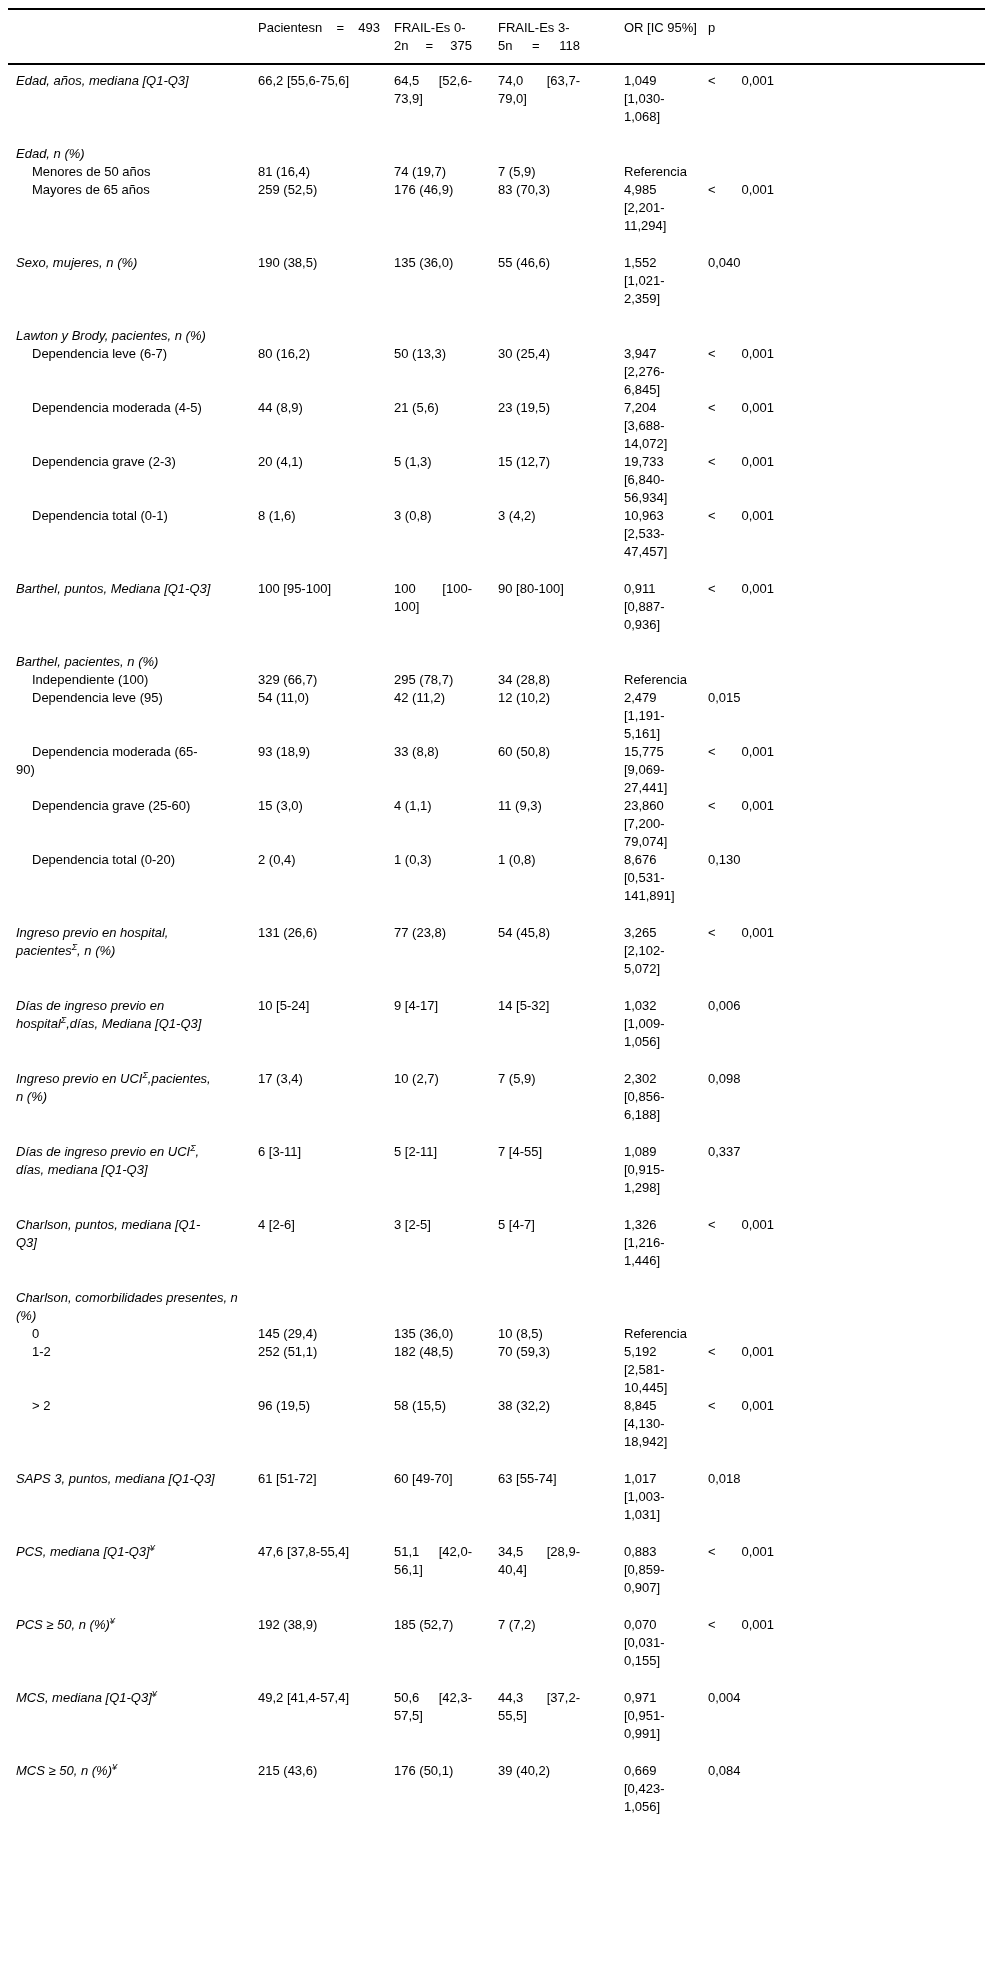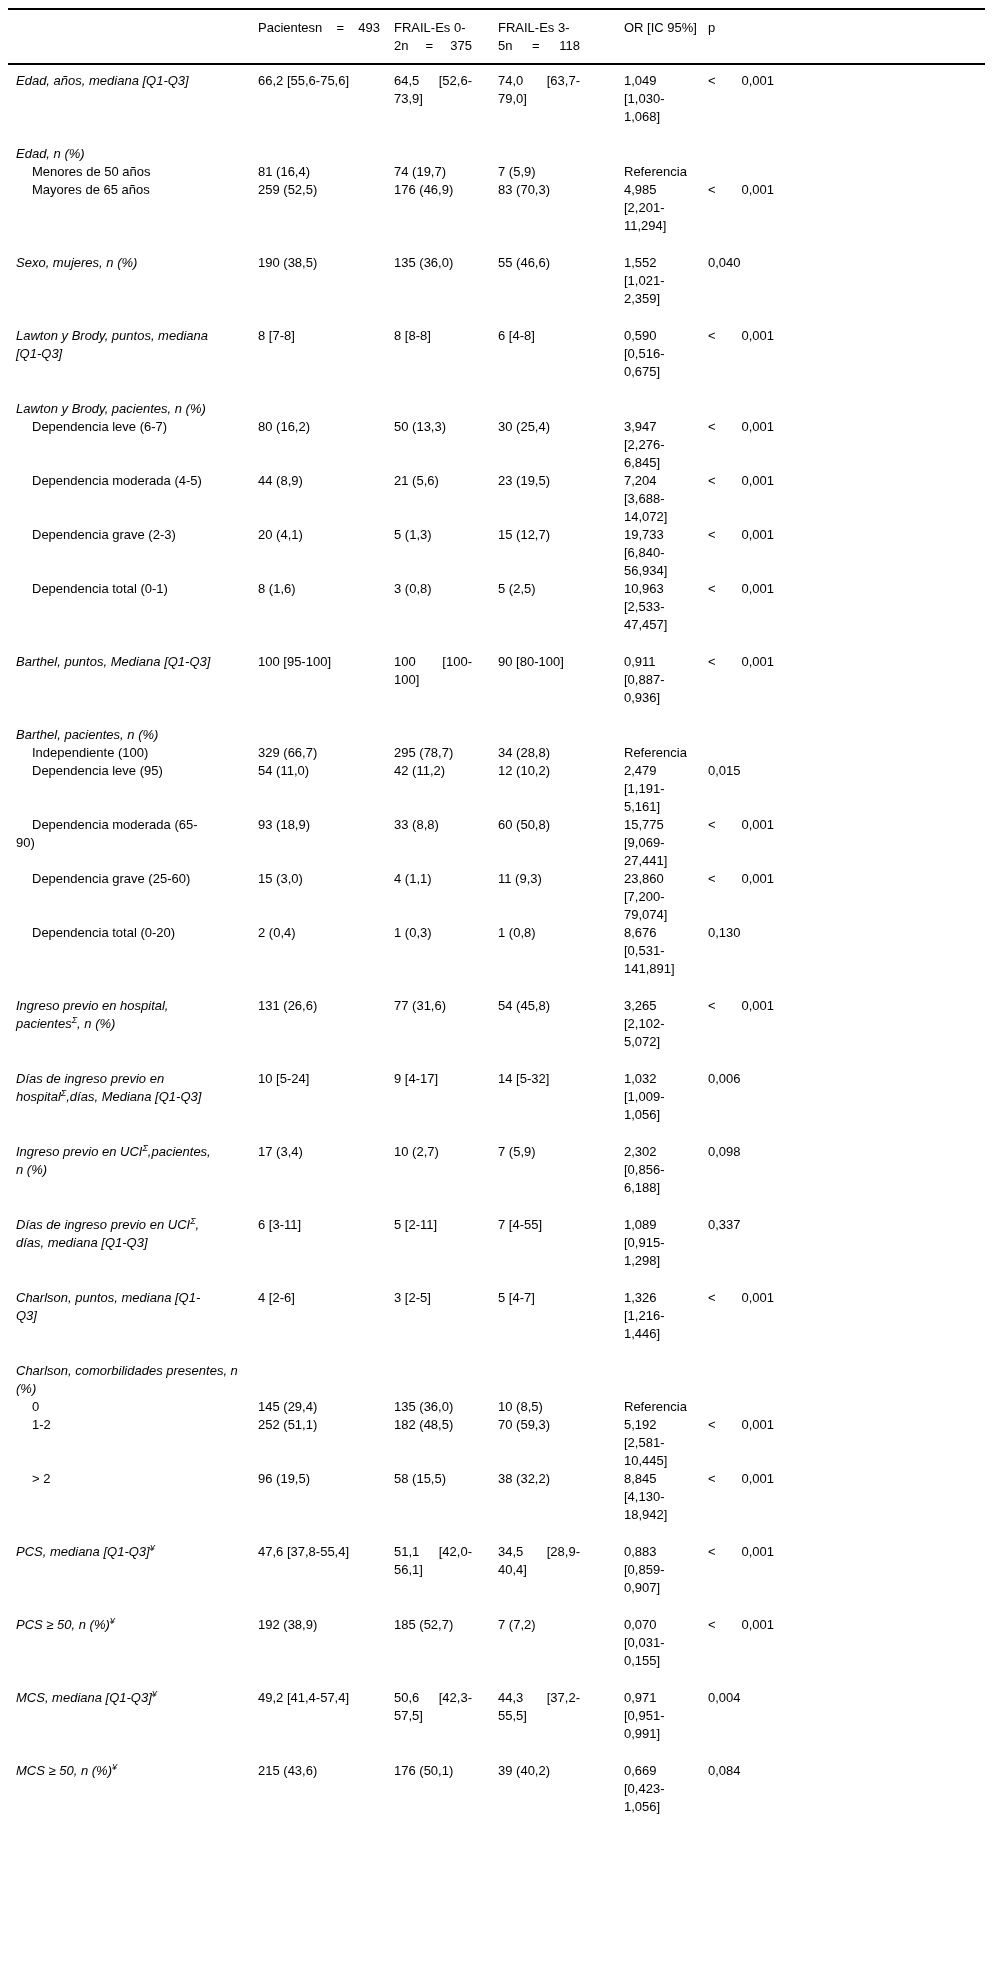--- a/index.html
+++ b/index.html
@@ -117,30 +117,20 @@
         </tr>
         <tr class="gap">
           <td class="label it">Sexo, mujeres, n (%)</td>
           <td class="num">190 (38,5)</td>
           <td class="num">135 (36,0)</td>
           <td class="num">55 (46,6)</td>
           <td class="num">1,552 [1,021-2,359]</td>
           <td class="num pcol">0,040</td>
           <td></td>
         </tr>
-        <tr class="gap">
-          <td class="label it">Lawton y Brody, puntos, mediana
-[Q1-Q3]</td>
-          <td class="num">8 [7-8]</td>
-          <td class="num">8 [8-8]</td>
-          <td class="num">6 [4-8]</td>
-          <td class="num">0,590 [0,516-0,675]</td>
-          <td class="num pcol">&lt; 0,001</td>
-          <td></td>
-        </tr>
         <tr>
           <td class="label it">Lawton y Brody, pacientes, n (%)</td>
           <td class="num"></td>
           <td class="num"></td>
           <td class="num"></td>
           <td class="num"></td>
           <td class="num pcol"></td>
           <td></td>
         </tr>
         <tr>
@@ -167,21 +157,21 @@
           <td class="num">5 (1,3)</td>
           <td class="num">15 (12,7)</td>
           <td class="num">19,733 [6,840-56,934]</td>
           <td class="num pcol">&lt; 0,001</td>
           <td></td>
         </tr>
         <tr class="gap">
           <td class="label ind">Dependencia total (0-1)</td>
           <td class="num">8 (1,6)</td>
           <td class="num">3 (0,8)</td>
-          <td class="num">5 (2,5)</td>
+          <td class="num">3 (4,2)</td>
           <td class="num">10,963 [2,533-47,457]</td>
           <td class="num pcol">&lt; 0,001</td>
           <td></td>
         </tr>
         <tr class="gap">
           <td class="label it">Barthel, puntos, Mediana [Q1-Q3]</td>
           <td class="num">100 [95-100]</td>
           <td class="num">100 [100-100]</td>
           <td class="num">90 [80-100]</td>
           <td class="num">0,911 [0,887-0,936]</td>
@@ -240,21 +230,21 @@
           <td class="num">1 (0,3)</td>
           <td class="num">1 (0,8)</td>
           <td class="num">8,676 [0,531-141,891]</td>
           <td class="num pcol">0,130</td>
           <td></td>
         </tr>
         <tr class="gap">
           <td class="label it">Ingreso previo en hospital,
 pacientes<sup>Σ</sup>, n (%)</td>
           <td class="num">131 (26,6)</td>
-          <td class="num">77 (31,6)</td>
+          <td class="num">77 (23,8)</td>
           <td class="num">54 (45,8)</td>
           <td class="num">3,265 [2,102-5,072]</td>
           <td class="num pcol">&lt; 0,001</td>
           <td></td>
         </tr>
         <tr class="gap">
           <td class="label it">Días de ingreso previo en
 hospital<sup>Σ</sup>,días, Mediana [Q1-Q3]</td>
           <td class="num">10 [5-24]</td>
           <td class="num">9 [4-17]</td>
@@ -323,20 +313,29 @@
         <tr class="gap">
           <td class="label ind">&gt; 2</td>
           <td class="num">96 (19,5)</td>
           <td class="num">58 (15,5)</td>
           <td class="num">38 (32,2)</td>
           <td class="num">8,845 [4,130-18,942]</td>
           <td class="num pcol">&lt; 0,001</td>
           <td></td>
         </tr>
         <tr class="gap">
+          <td class="label it">SAPS 3, puntos, mediana [Q1-Q3]</td>
+          <td class="num">61 [51-72]</td>
+          <td class="num">60 [49-70]</td>
+          <td class="num">63 [55-74]</td>
+          <td class="num">1,017 [1,003-1,031]</td>
+          <td class="num pcol">0,018</td>
+          <td></td>
+        </tr>
+        <tr class="gap">
           <td class="label it">PCS, mediana [Q1-Q3]<sup>¥</sup></td>
           <td class="num">47,6 [37,8-55,4]</td>
           <td class="num">51,1 [42,0-56,1]</td>
           <td class="num">34,5 [28,9-40,4]</td>
           <td class="num">0,883 [0,859-0,907]</td>
           <td class="num pcol">&lt; 0,001</td>
           <td></td>
         </tr>
         <tr class="gap">
           <td class="label it">PCS ≥ 50, n (%)<sup>¥</sup></td>

